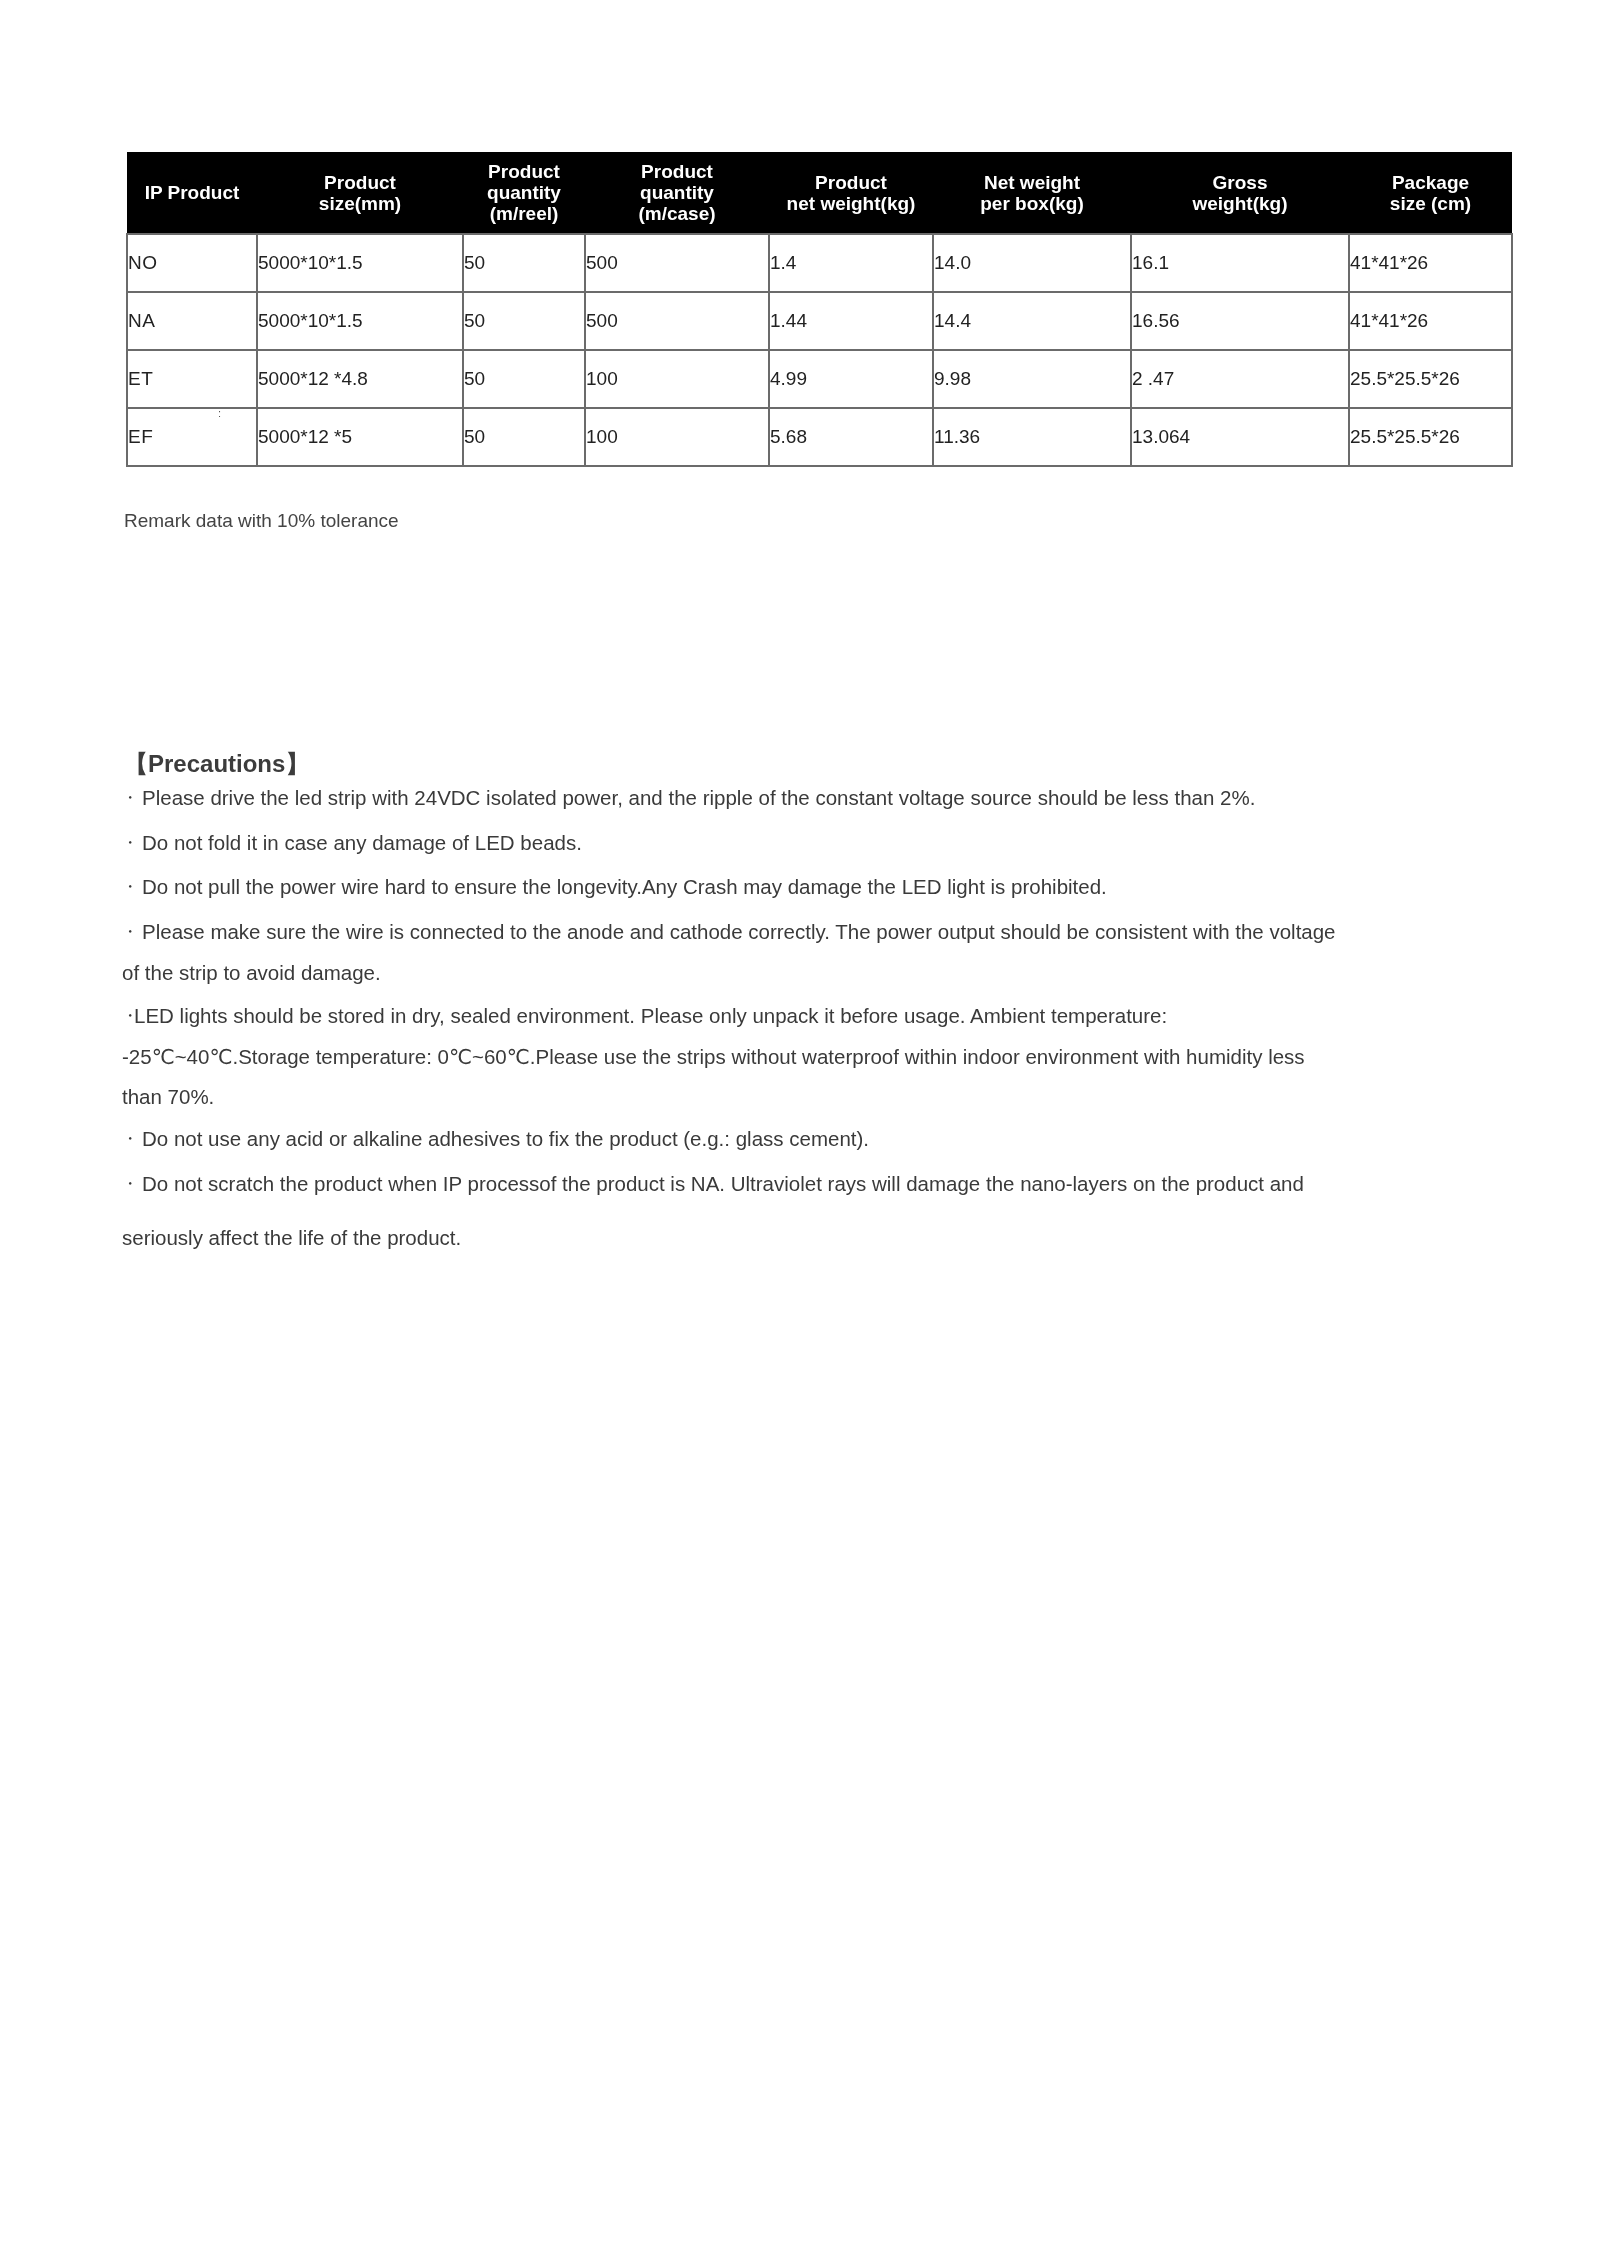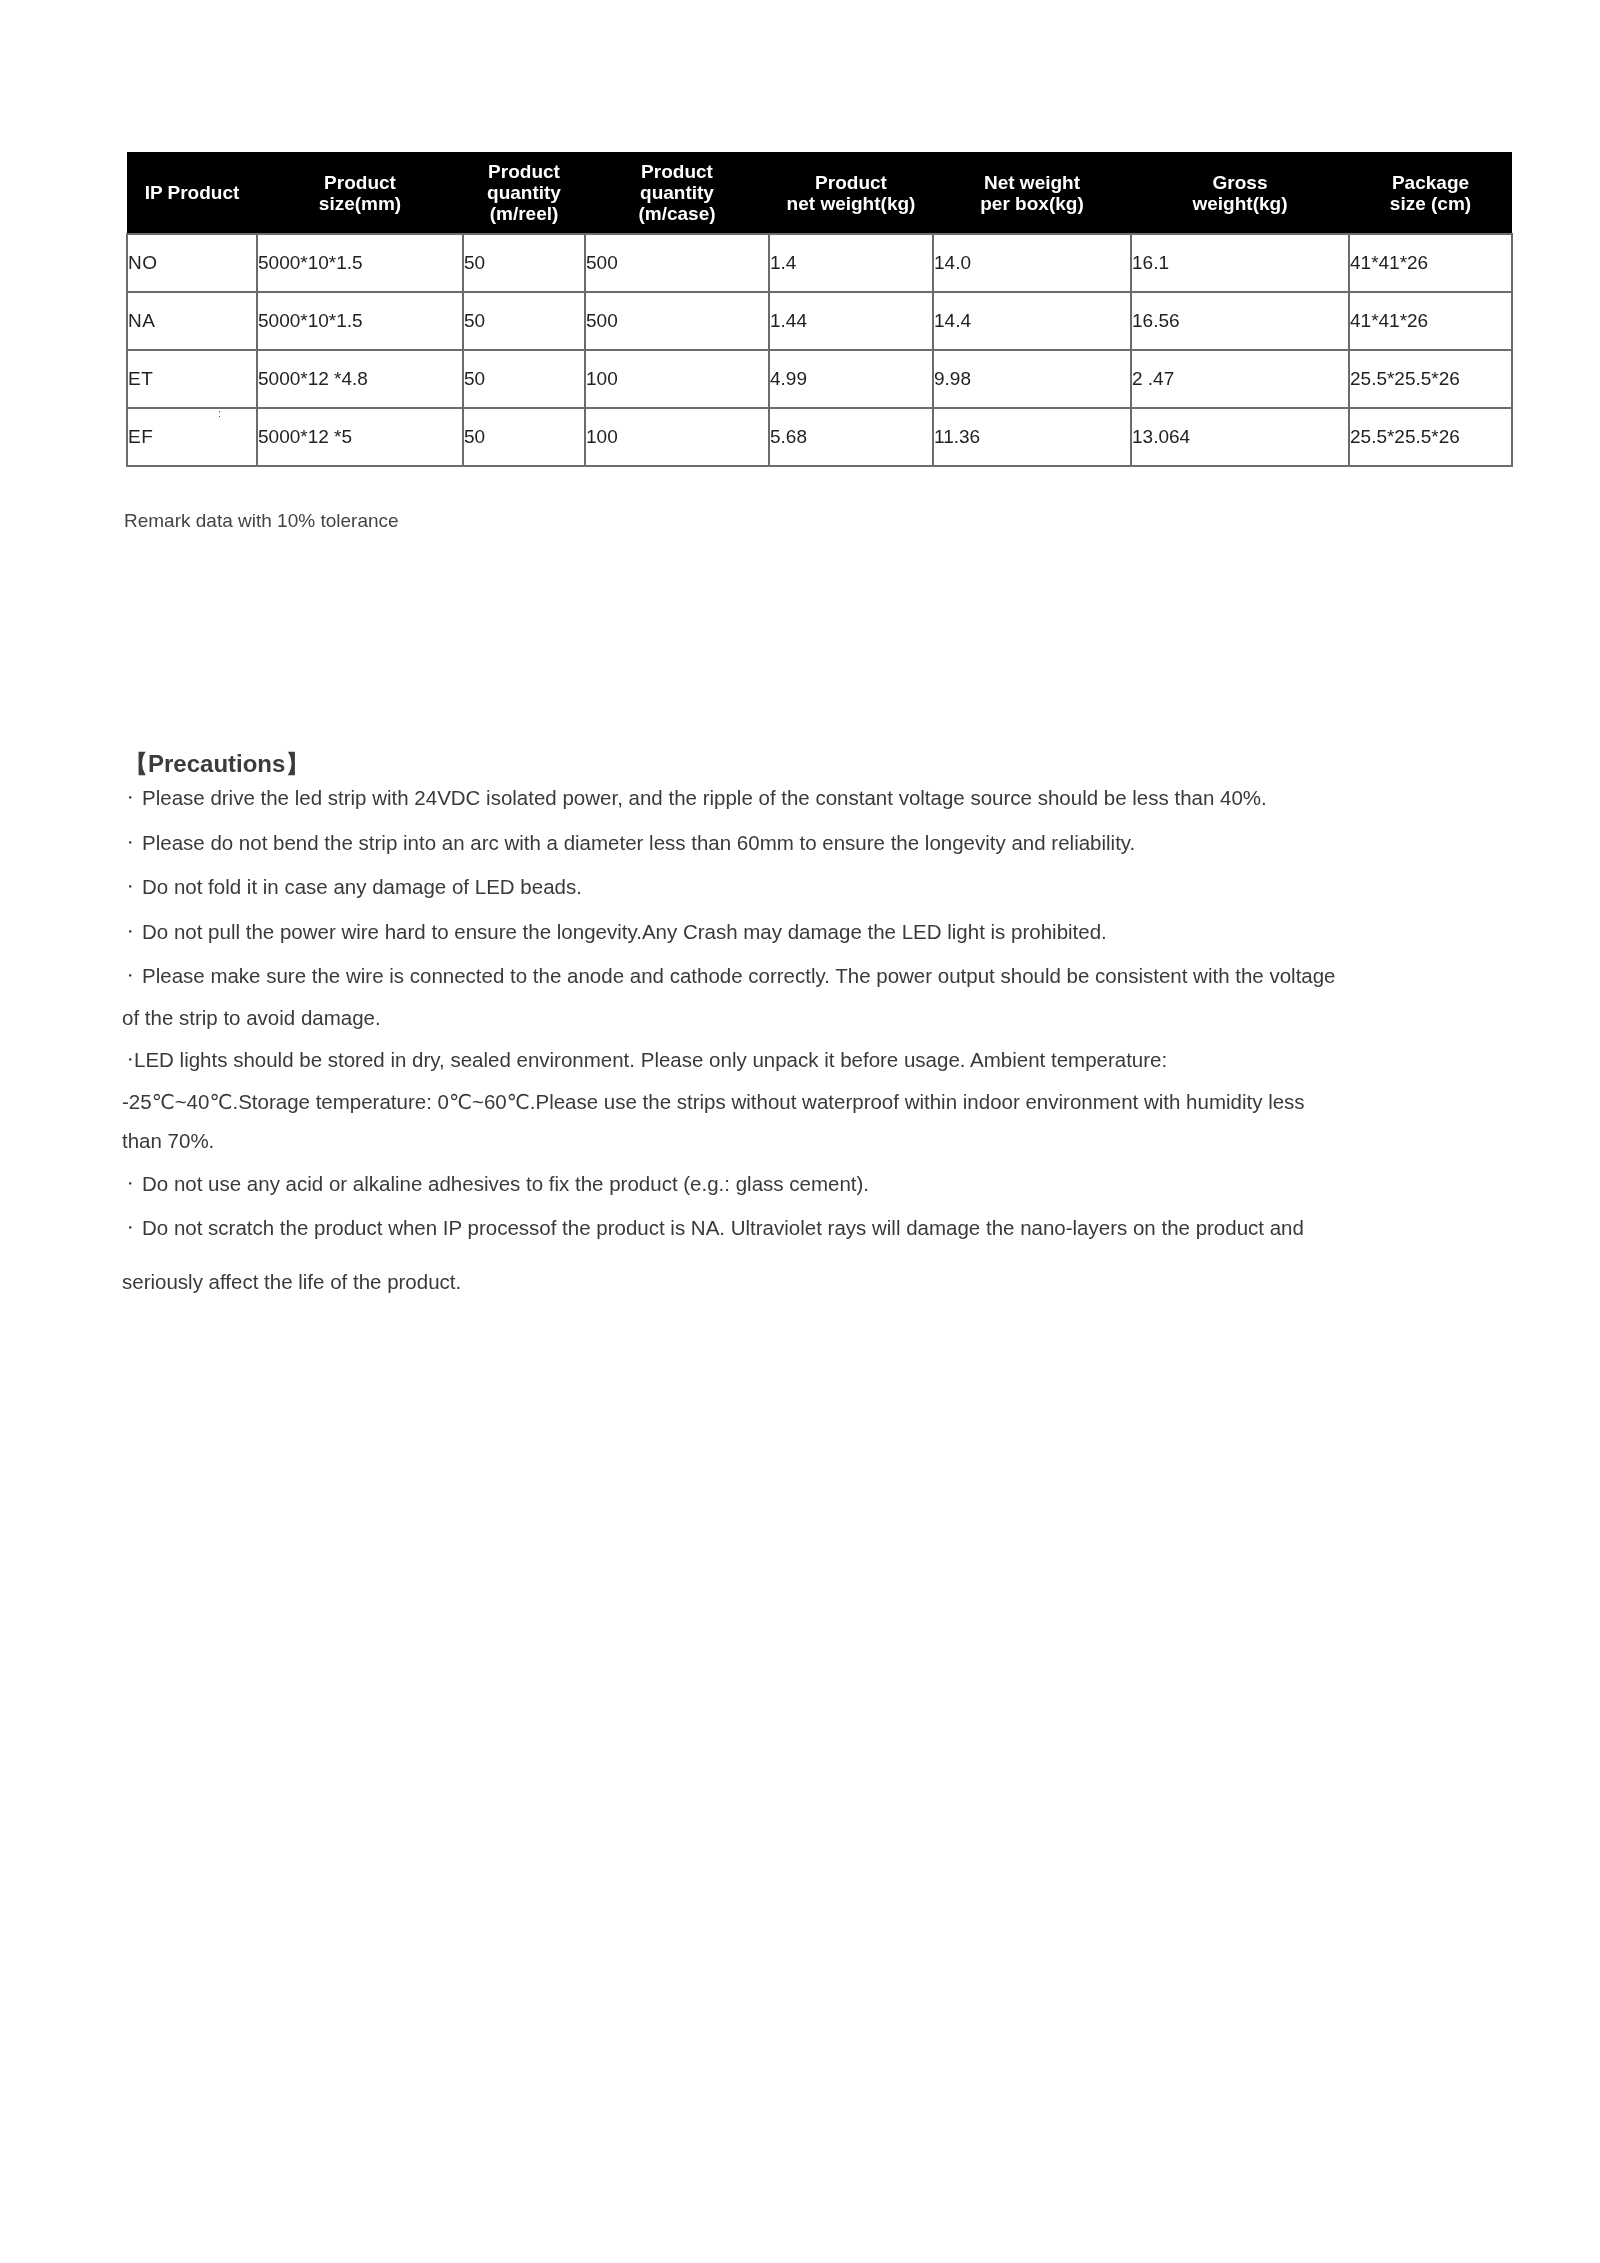--- a/index.html
+++ b/index.html
@@ -102,21 +102,20 @@
       <td>25.5*25.5*26</td>
     </tr>
   </tbody>
 </table>
 
 <div class="remark">Remark data with 10% tolerance</div>
 
 <div class="prec-title">【Precautions】</div>
 
 <ul class="prec-list">
-  <li class="prec-item"><span class="bullet">・</span><span>Please drive the led strip with 24VDC isolated power, and the ripple of the constant voltage source should be less than 40%.</span></li>
-  <li class="prec-item"><span class="bullet">・</span><span>Please do not bend the strip into an arc with a diameter less than 60mm to ensure the longevity and  reliability.</span></li>
+  <li class="prec-item"><span class="bullet">・</span><span>Please drive the led strip with 24VDC isolated power, and the ripple of the constant voltage source should be less than 2%.</span></li>
   <li class="prec-item"><span class="bullet">・</span><span>Do not fold it in case any damage of LED beads.</span></li>
   <li class="prec-item"><span class="bullet">・</span><span>Do not pull the power wire hard to ensure the longevity.Any Crash may damage the LED light is prohibited.</span></li>
   <li class="prec-item"><span class="bullet">・</span><span>Please make sure the wire is connected to the anode and cathode correctly. The power output should be consistent with the voltage of the strip to avoid damage.</span></li>
   <li class="prec-item"><span class="bullet tight">・</span><span>LED lights should be stored in dry, sealed environment. Please only unpack it before usage. Ambient temperature: -25℃~40℃.Storage temperature: 0℃~60℃.Please use the strips without waterproof within indoor environment with humidity less than 70%.</span></li>
   <li class="prec-item"><span class="bullet">・</span><span>Do not use any acid or alkaline adhesives to fix the product (e.g.: glass cement).</span></li>
   <li class="prec-item last"><span class="bullet">・</span><span>Do not scratch the product when IP processof the product is NA. Ultraviolet rays will damage the nano-layers on the product and seriously affect the life of the product.</span></li>
 </ul>
 
 </body></html>

